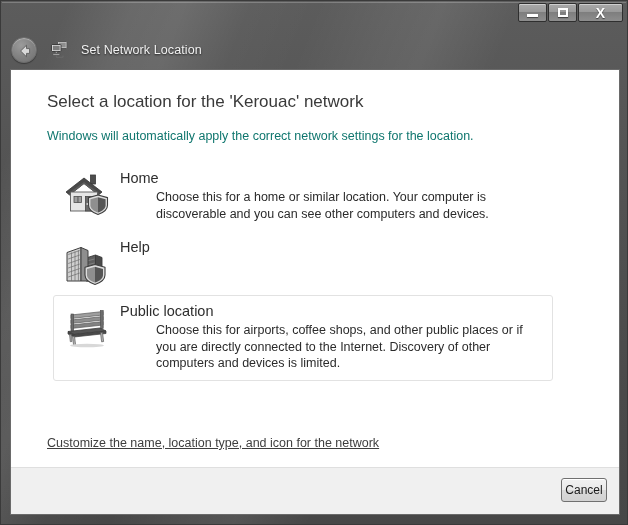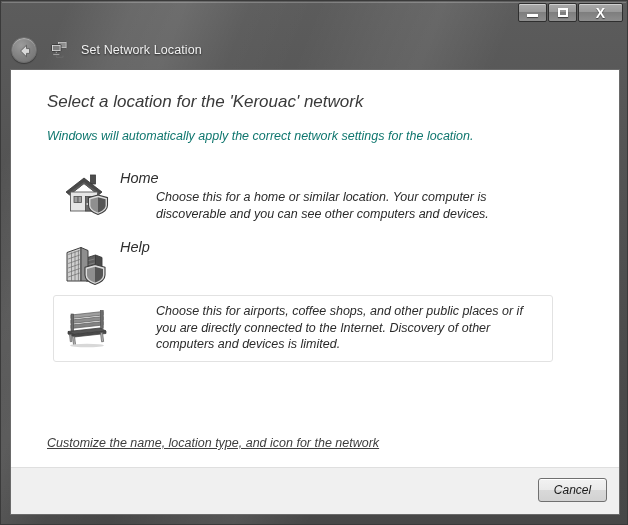--- a/index.html
+++ b/index.html
@@ -157,21 +157,20 @@
   .client {
     position: absolute;
     left: 9px;
     top: 68px;
     width: 610px;
     height: 446px;
     box-sizing: border-box;
     background: #ffffff;
     border: 1px solid #6a6a6a;
     overflow: hidden;
-    font-style: italic;
   }
   .content {
     position: absolute;
     left: 0; top: 0; right: 0;
     bottom: 47px;
     background: #ffffff;
     overflow: hidden;
   }
 
   .page-heading {
@@ -267,21 +266,21 @@
     left: 0; right: 0; bottom: 0;
     height: 47px;
     background: #f0f0f0;
     border-top: 1px solid #dfdfdf;
     box-sizing: border-box;
   }
   .cancel-button {
     position: absolute;
     right: 12px;
     top: 10px;
-    width: 69px;
+    width: 46px;
     height: 24px;
     box-sizing: border-box;
     border: 1px solid #707070;
     border-radius: 3px;
     background: linear-gradient(to bottom, #f2f2f2 0%, #eaeaea 48%, #d9d9d9 52%, #d2d2d2 100%);
     box-shadow: inset 0 1px 0 #ffffff;
     font-family: "Liberation Sans", sans-serif;
     font-size: 12px;
     color: #1a1a1a;
     display: flex;
@@ -429,20 +428,21 @@
               <path d="M12 30.5 L44 27 L44 29.5 L12 33 Z" fill="#4a4a4a" stroke="#3c3c3c" stroke-width="0.7"></path>
 
               <path d="M10.5 32.5 L12.5 32.2 L13.6 41 L11.6 41.3 Z" fill="#b5b5b5" stroke="#585858" stroke-width="0.7"></path>
               <path d="M38.5 28.8 L40.5 28.5 L41.6 37.5 L39.6 37.8 Z" fill="#b5b5b5" stroke="#585858" stroke-width="0.7"></path>
               <path d="M7.5 30.5 L9.2 30.3 L10 37.5 L8.3 37.7 Z" fill="#a5a5a5" stroke="#585858" stroke-width="0.6"></path>
 
               <ellipse cx="25" cy="41.5" rx="17" ry="1.8" fill="#d8d8d8"></ellipse>
             </svg>
           </div>
           <div class="option-text">
+            <div class="option-title">Public location</div>
             <div class="option-desc">Choose this for airports, coffee shops, and other public places or if you are directly connected to the Internet. Discovery of other computers and devices is limited.</div>
           </div>
         </div>
 
       </div>
 
       <div class="links">
         <a class="page-link" href="#">Customize the name, location type, and icon for the network</a>
         <a class="page-link" href="#">Help me choose</a>
       </div>

